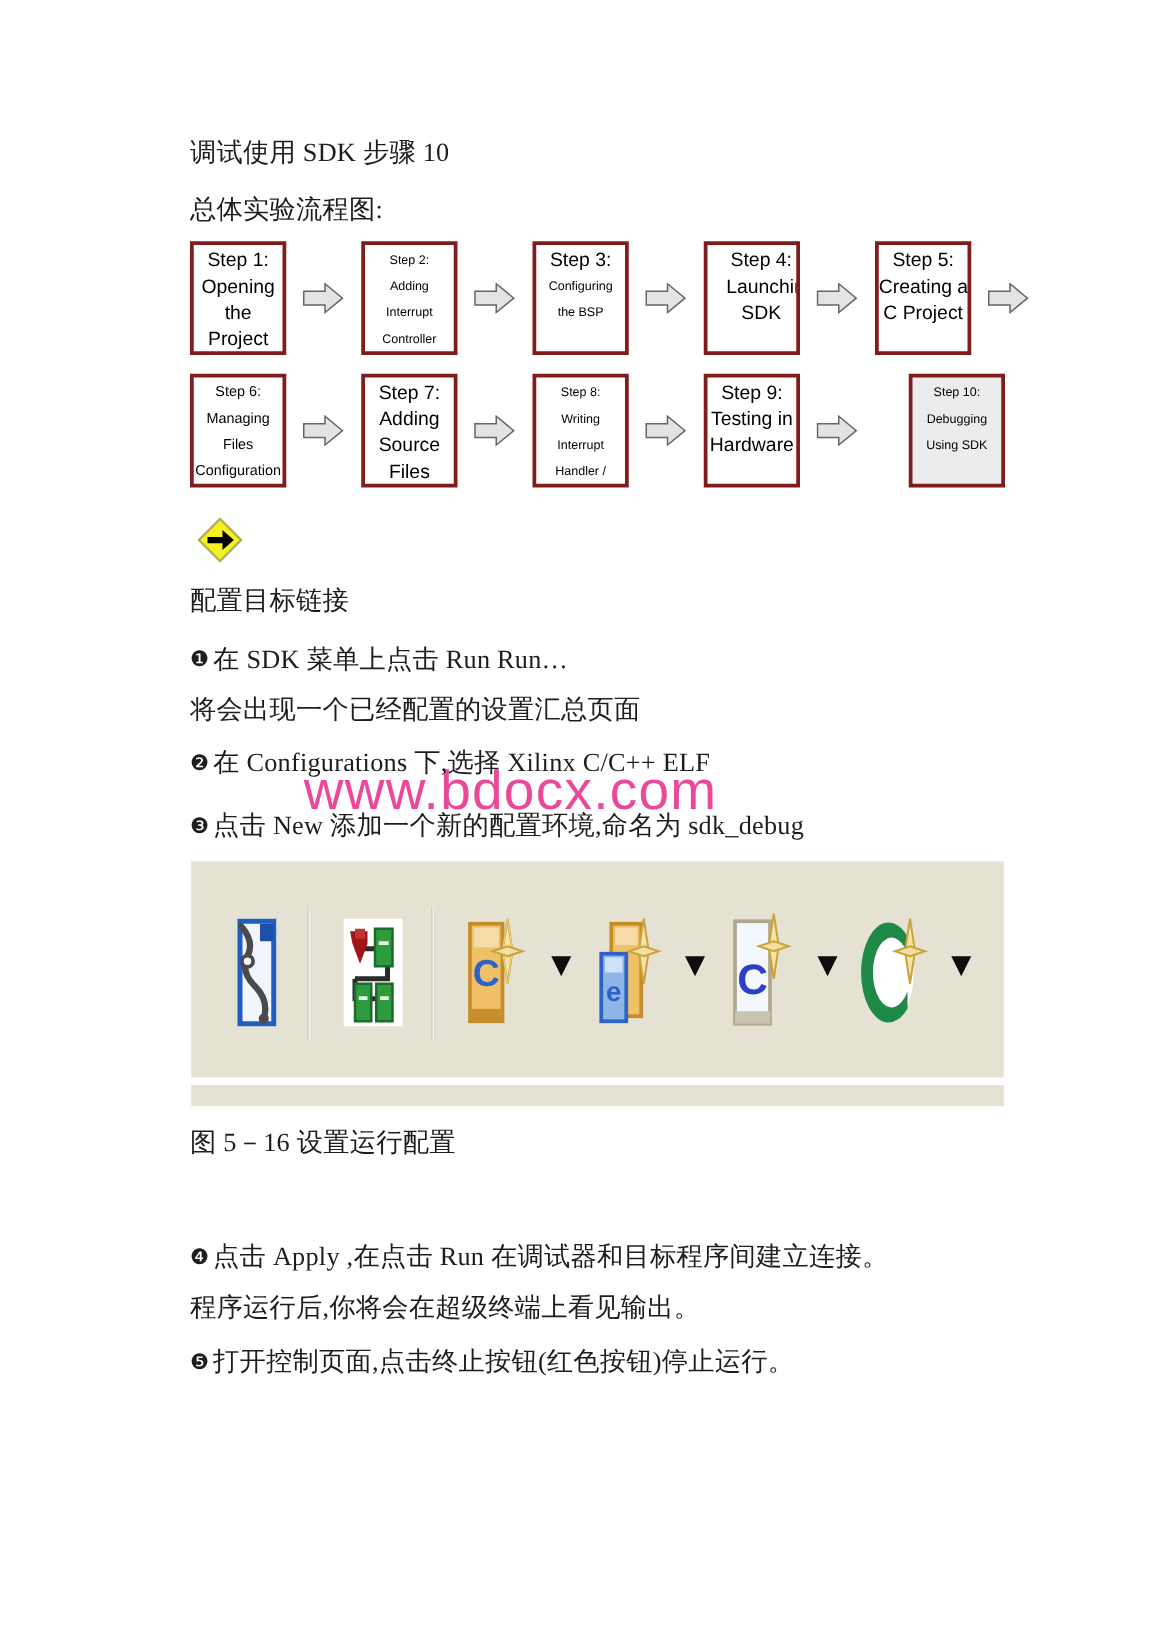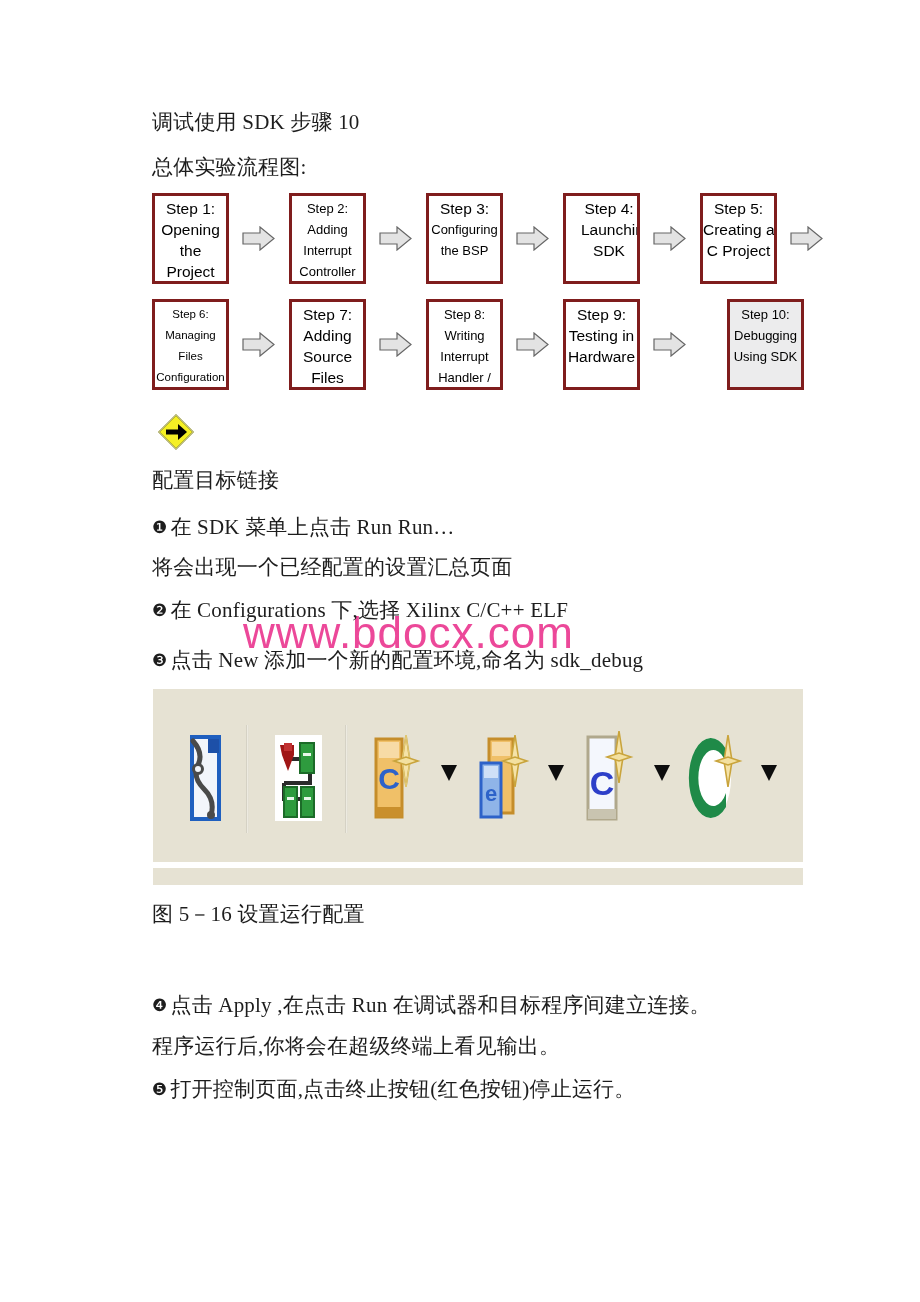--- a/index.html
+++ b/index.html
@@ -78,21 +78,21 @@
     display: block;
     width: 100%;
     line-height: 21px;
     height: 21px;
     font-size: 14px;
     color: #000;
     white-space: nowrap;
     overflow: visible;
   }
   .fbox .ln.big { font-size: 15.5px; }
-  .fbox .ln.small { font-size: 13px; }
+  .fbox .ln.small { font-size: 10px; }
   .fbox .ln.tiny { font-size: 11.5px; }
 
   .farrow {
     position: absolute;
     top: 33px;
     width: 33px;
     height: 25px;
   }
   .farrow svg { display: block; }
 

